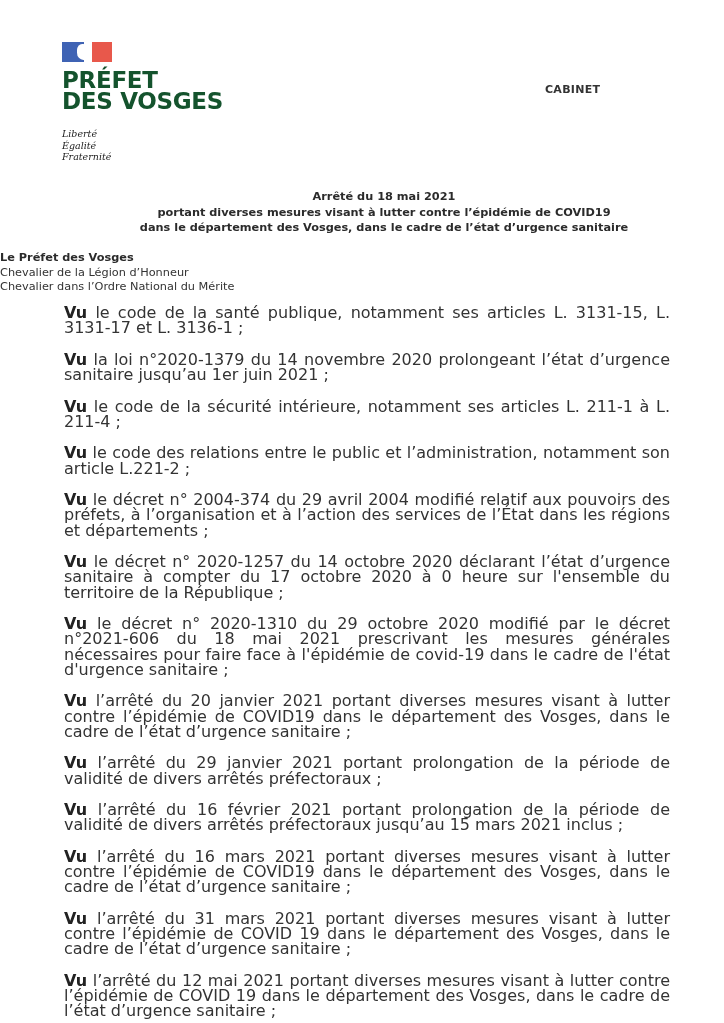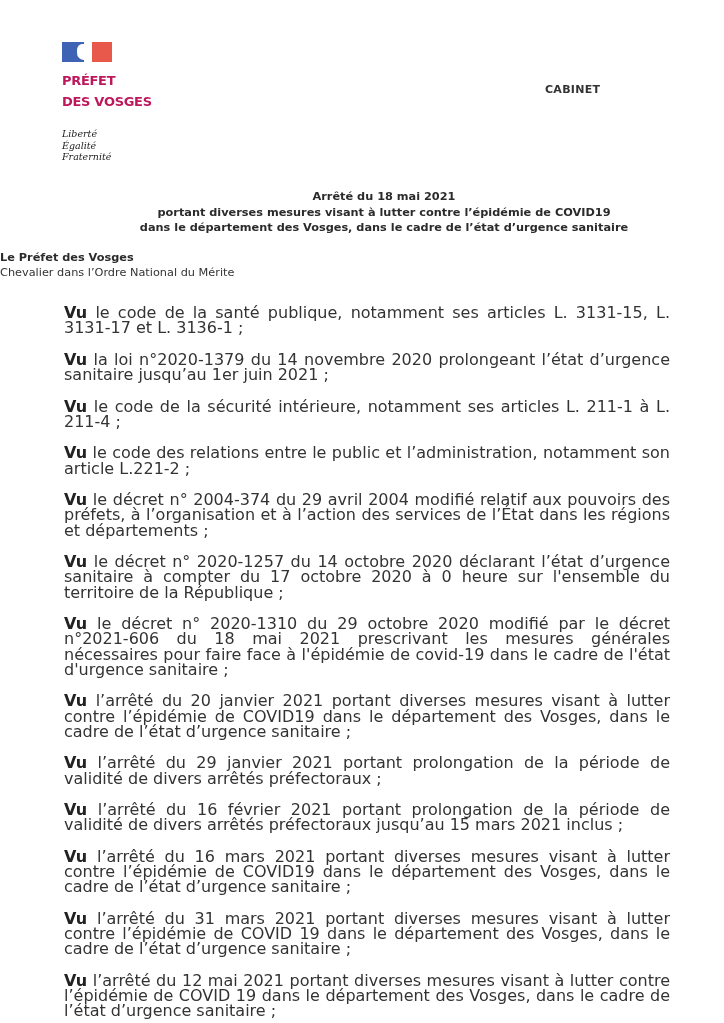--- a/index.html
+++ b/index.html
@@ -8,21 +8,21 @@
     font-family: "DejaVu Sans", sans-serif; color: #2b2b2b;
   }
   .logo-block { position: absolute; left: 62px; top: 42px; }
   .flag { position: relative; width: 50px; height: 20px; }
   .flag .blue { position: absolute; left: 0; top: 0; width: 22px; height: 20px; background: #3f63b4; }
   .flag .white { position: absolute; left: 22px; top: 0; width: 8px; height: 20px; background: #ffffff; }
   .flag .red { position: absolute; left: 30px; top: 0; width: 20px; height: 20px; background: #e8584b; }
   .flag .profile { position: absolute; left: 15px; top: 2px; width: 14px; height: 16px; background: #fff; border-radius: 40% 60% 50% 50%; }
   .pref-name {
     margin-top: 8px; font-family: "DejaVu Sans", sans-serif; font-weight: bold;
-    font-size: 13px; line-height: 21px; color: #be185d; letter-spacing: -0.3px;
+    font-size: 23px; line-height: 21px; color: #14532d; letter-spacing: -0.3px;
   }
   .motto {
     margin-top: 16px; font-family: "DejaVu Serif", serif; font-style: italic;
     font-size: 9.5px; line-height: 11.5px; color: #222;
   }
   .cabinet {
     position: absolute; left: 545px; top: 83px; font-weight: bold; font-size: 11px;
     color: #333; letter-spacing: 0.3px;
   }
   .title-block {
@@ -65,20 +65,21 @@
 <div class="cabinet">CABINET</div>
 
 <div class="title-block">
   <div>Arrêté du 18 mai 2021</div>
   <div>portant diverses mesures visant à lutter contre l’épidémie de COVID19</div>
   <div>dans le département des Vosges, dans le cadre de l’état d’urgence sanitaire</div>
 </div>
 
 <div class="prefect-block">
   <div class="name">Le Préfet des Vosges</div>
+  <div>Chevalier de la Légion d’Honneur</div>
   <div>Chevalier dans l’Ordre National du Mérite</div>
 </div>
 
 <div class="body-text">
   <p class="para"><span class="vu">Vu</span><span> le code de la santé publique, notamment ses articles L. 3131-15, L. 3131-17 et L. 3136-1 ;</span></p>
   <p class="para"><span class="vu">Vu</span><span> la loi n°2020-1379 du 14 novembre 2020 prolongeant l’état d’urgence sanitaire jusqu’au 1er juin 2021 ;</span></p>
   <p class="para"><span class="vu">Vu</span><span> le code de la sécurité intérieure, notamment ses articles L. 211-1 à L. 211-4 ;</span></p>
   <p class="para"><span class="vu">Vu</span><span> le code des relations entre le public et l’administration, notamment son article L.221-2 ;</span></p>
   <p class="para"><span class="vu">Vu</span><span> le décret n° 2004-374 du 29 avril 2004 modifié relatif aux pouvoirs des préfets, à l’organisation et à l’action des services de l’État dans les régions et départements ;</span></p>
   <p class="para"><span class="vu">Vu</span><span> le décret n° 2020-1257 du 14 octobre 2020 déclarant l’état d’urgence sanitaire à compter du 17 octobre 2020 à 0 heure sur l'ensemble du territoire de la République ;</span></p>

